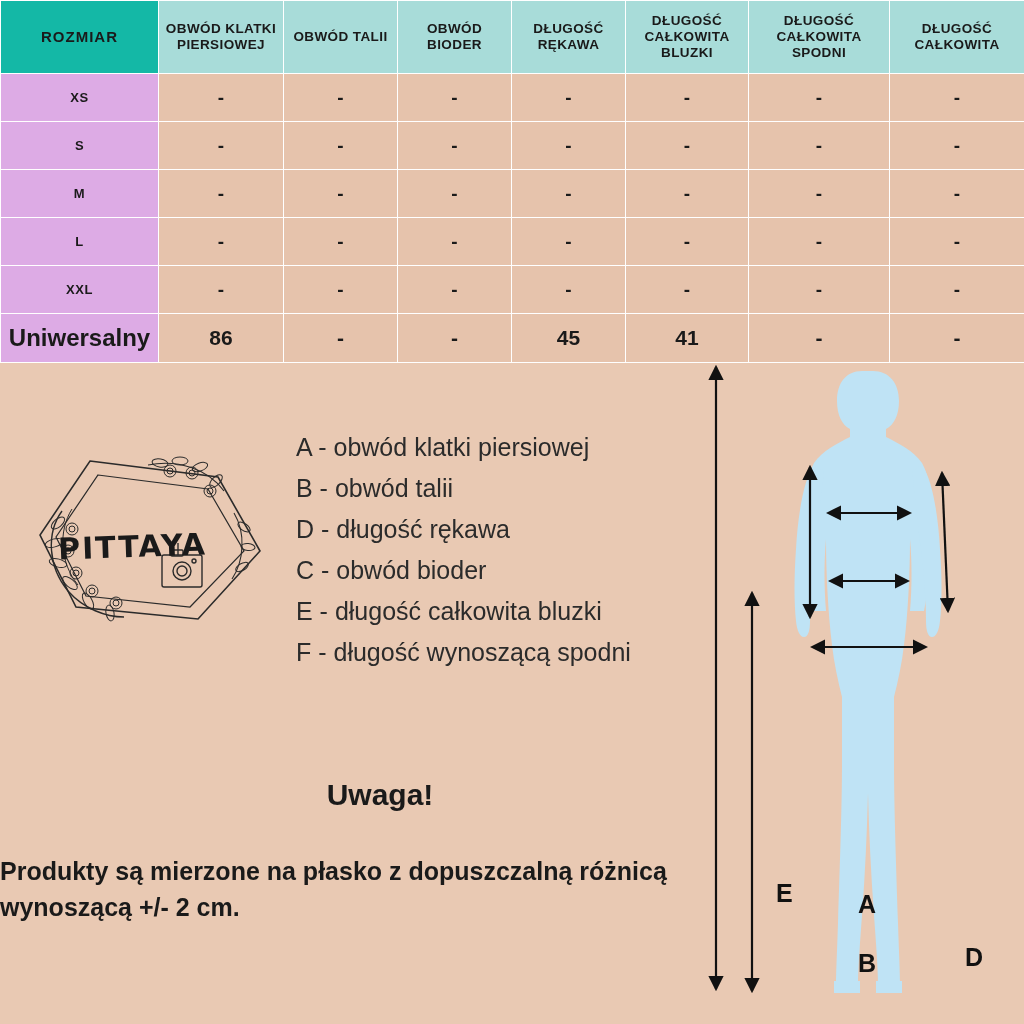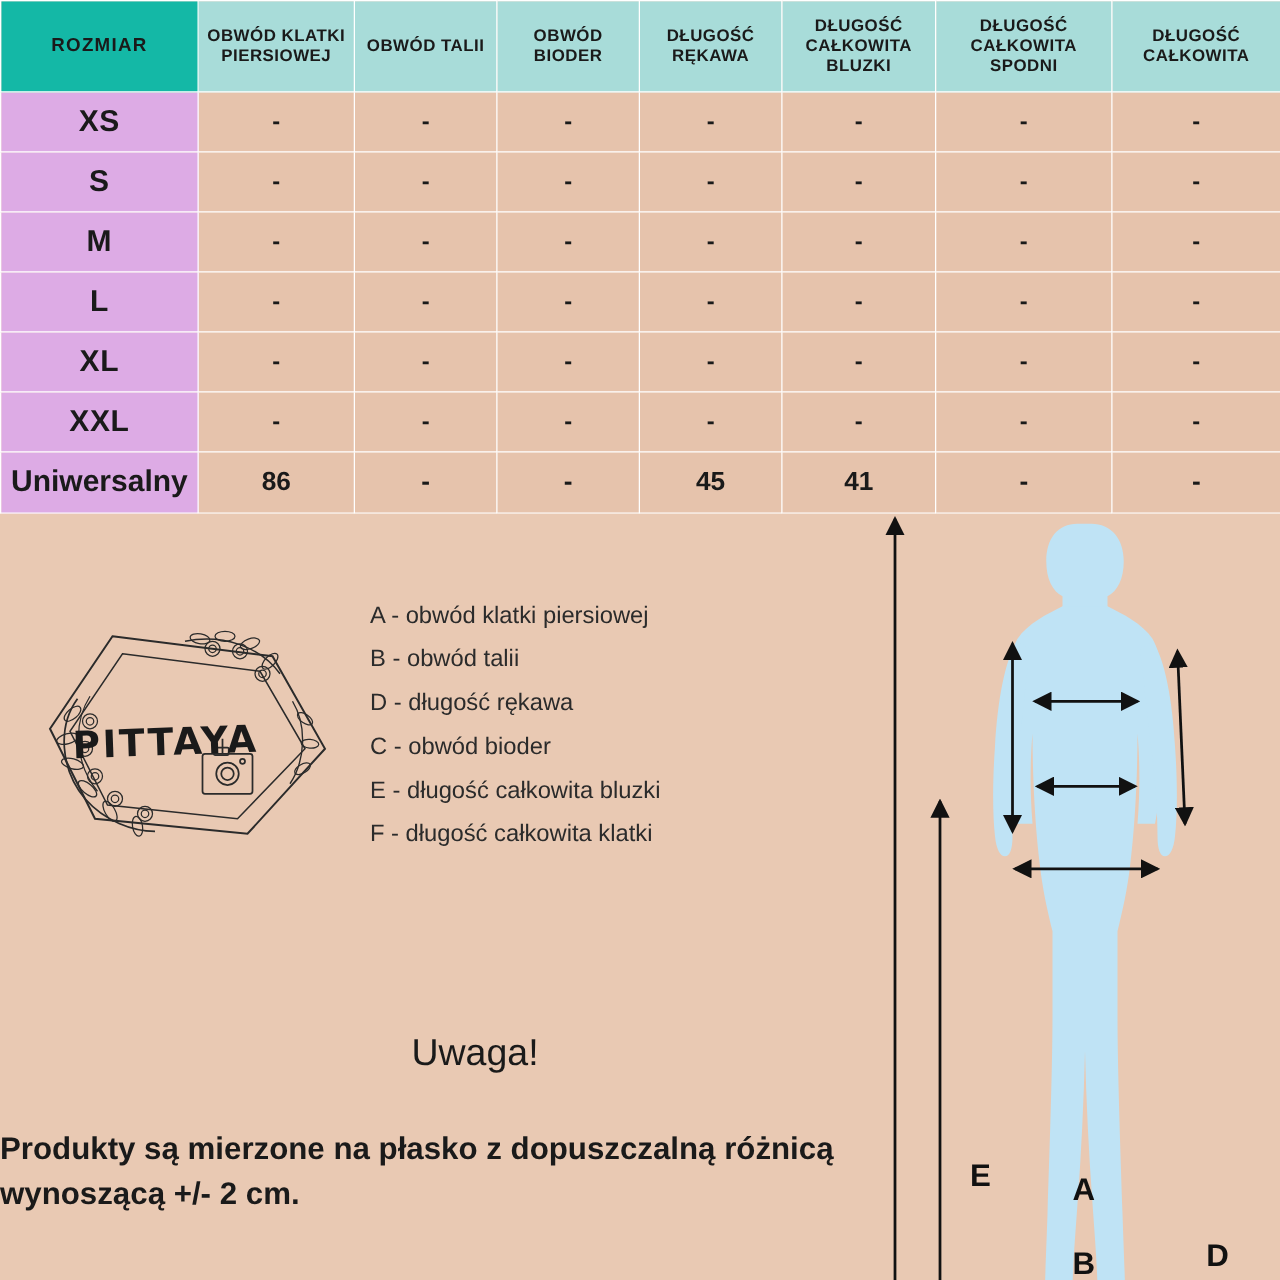--- a/index.html
+++ b/index.html
@@ -50,21 +50,21 @@
     letter-spacing: 1px;
   }
   
   table.size-table tbody td {
     height: 45px;
     font-size: 19px;
     background: #e6c3ac;
   }
   table.size-table tbody td.size-cell {
     background: #ddabe5;
-    font-size: 24px;
+    font-size: 13px;
     letter-spacing: 0.5px;
   }
   table.size-table tbody tr.universal td {
     height: 46px;
   }
   table.size-table tbody tr.universal td.size-cell {
     font-size: 24px;
     letter-spacing: 0;
   }
   table.size-table tbody tr.universal td {
@@ -111,36 +111,36 @@
   }
 
   
   .legend {
     position: absolute;
     left: 296px;
     top: 72px;
     width: 420px;
   }
   .legend-item {
-    font-size: 19px;
+    font-size: 25px;
     color: #2b2b2b;
     line-height: 1.0;
     margin-bottom: 16px;
     white-space: nowrap;
   }
 
   
   .notice-title {
     position: absolute;
     left: 0;
     top: 415px;
     width: 760px;
     text-align: center;
     font-size: 30px;
-    font-weight: normal;
+    font-weight: bold;
     color: #1a1a1a;
   }
   .notice-body {
     position: absolute;
     left: 0;
     top: 490px;
     width: 760px;
     text-align: left;
     font-size: 25px;
     font-weight: bold;
@@ -228,30 +228,20 @@
         <td class="size-cell">L</td>
         <td>-</td>
         <td>-</td>
         <td>-</td>
         <td>-</td>
         <td>-</td>
         <td>-</td>
         <td>-</td>
       </tr>
       <tr>
-        <td class="size-cell">XL</td>
-        <td>-</td>
-        <td>-</td>
-        <td>-</td>
-        <td>-</td>
-        <td>-</td>
-        <td>-</td>
-        <td>-</td>
-      </tr>
-      <tr>
         <td class="size-cell">XXL</td>
         <td>-</td>
         <td>-</td>
         <td>-</td>
         <td>-</td>
         <td>-</td>
         <td>-</td>
         <td>-</td>
       </tr>
       <tr class="universal">
@@ -333,21 +323,21 @@
       </svg>
       <div class="logo-text">PITTAYA</div>
     </div>
 
     <div class="legend">
       <div class="legend-item">A - obwód klatki piersiowej</div>
       <div class="legend-item">B - obwód talii</div>
       <div class="legend-item">D - długość rękawa</div>
       <div class="legend-item">C - obwód bioder</div>
       <div class="legend-item">E - długość całkowita bluzki</div>
-      <div class="legend-item">F - długość całkowita klatki</div>
+      <div class="legend-item">F - długość wynoszącą spodni</div>
     </div>
 
     <div class="notice-title">Uwaga!</div>
     <div class="notice-body">Produkty są mierzone na płasko z dopuszczalną różnicą wynoszącą +/- 2 cm.</div>
 
     <div class="figure-panel">
       <svg width="290" height="630" viewBox="0 0 290 630">
         <g fill="#bfe3f5">
 
           <path d="M128,8 C112,8 103,20 103,38 C103,52 108,62 116,66

